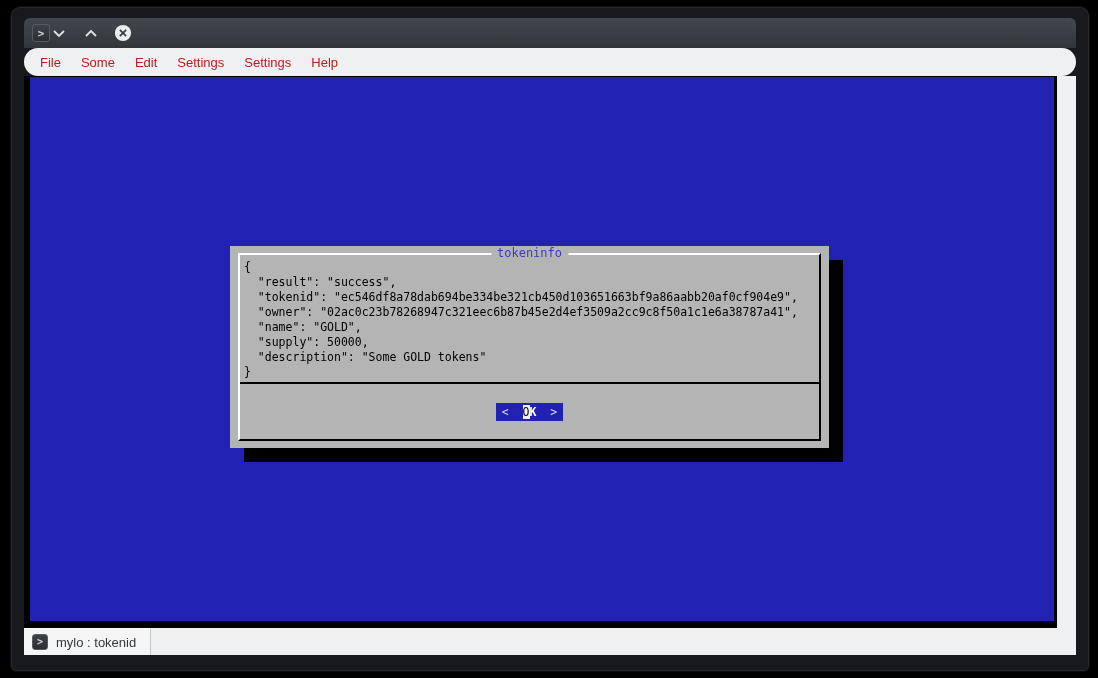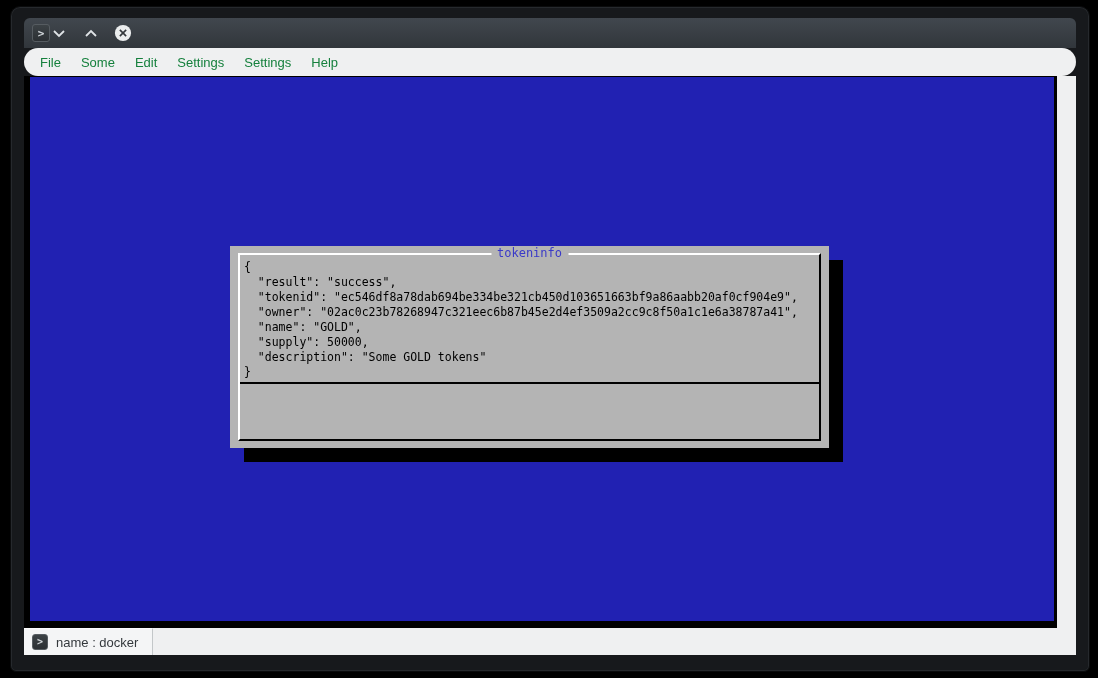--- a/index.html
+++ b/index.html
@@ -59,21 +59,21 @@
   .winbtn { width: 18px; height: 18px; display: flex; align-items: center; justify-content: center; cursor: default; }
   .winbtn svg { display: block; }
 
   
   .menubar {
     height: 28px; flex: 0 0 28px;
     background: var(--menubar-bg, #eff0f1);
     display: flex; align-items: center;
     padding-left: 6px;
     font-size: 13px;
-    color: #15803d;
+    color: #b91c1c;
     border-radius: 14px;
   }
   .menu-item { padding: 4px 10px; border-radius: 3px; }
 
   
   .terminal {
     flex: 1;
     background: #000;
     position: relative;
     overflow: hidden;
@@ -216,29 +216,32 @@
               <div class="dlg-line">{</div>
               <div class="dlg-line">  "result": "success",</div>
               <div class="dlg-line">  "tokenid": "ec546df8a78dab694be334be321cb450d103651663bf9a86aabb20af0cf904e9",</div>
               <div class="dlg-line">  "owner": "02ac0c23b78268947c321eec6b87b45e2d4ef3509a2cc9c8f50a1c1e6a38787a41",</div>
               <div class="dlg-line">  "name": "GOLD",</div>
               <div class="dlg-line">  "supply": 50000,</div>
               <div class="dlg-line">  "description": "Some GOLD tokens"</div>
               <div class="dlg-line">}</div>
             </div>
             <div class="dlg-sep"></div>
+            <div class="dlg-buttons">
+              <span class="ok-button"><span class="ok-bracket">&lt;  </span><span class="ok-hotkey">O</span><span class="ok-rest">K</span><span class="ok-bracket">  &gt;</span></span>
+            </div>
           </div>
         </div>
 
       </div>
     </div>
 
     <div class="tabbar">
       <div class="tab">
         <div class="kicon">
           <span>&gt;</span>
         </div>
-        <span>name : docker</span>
+        <span>mylo : tokenid</span>
       </div>
     </div>
 
   </div>
 </div>
 
 </body></html>

